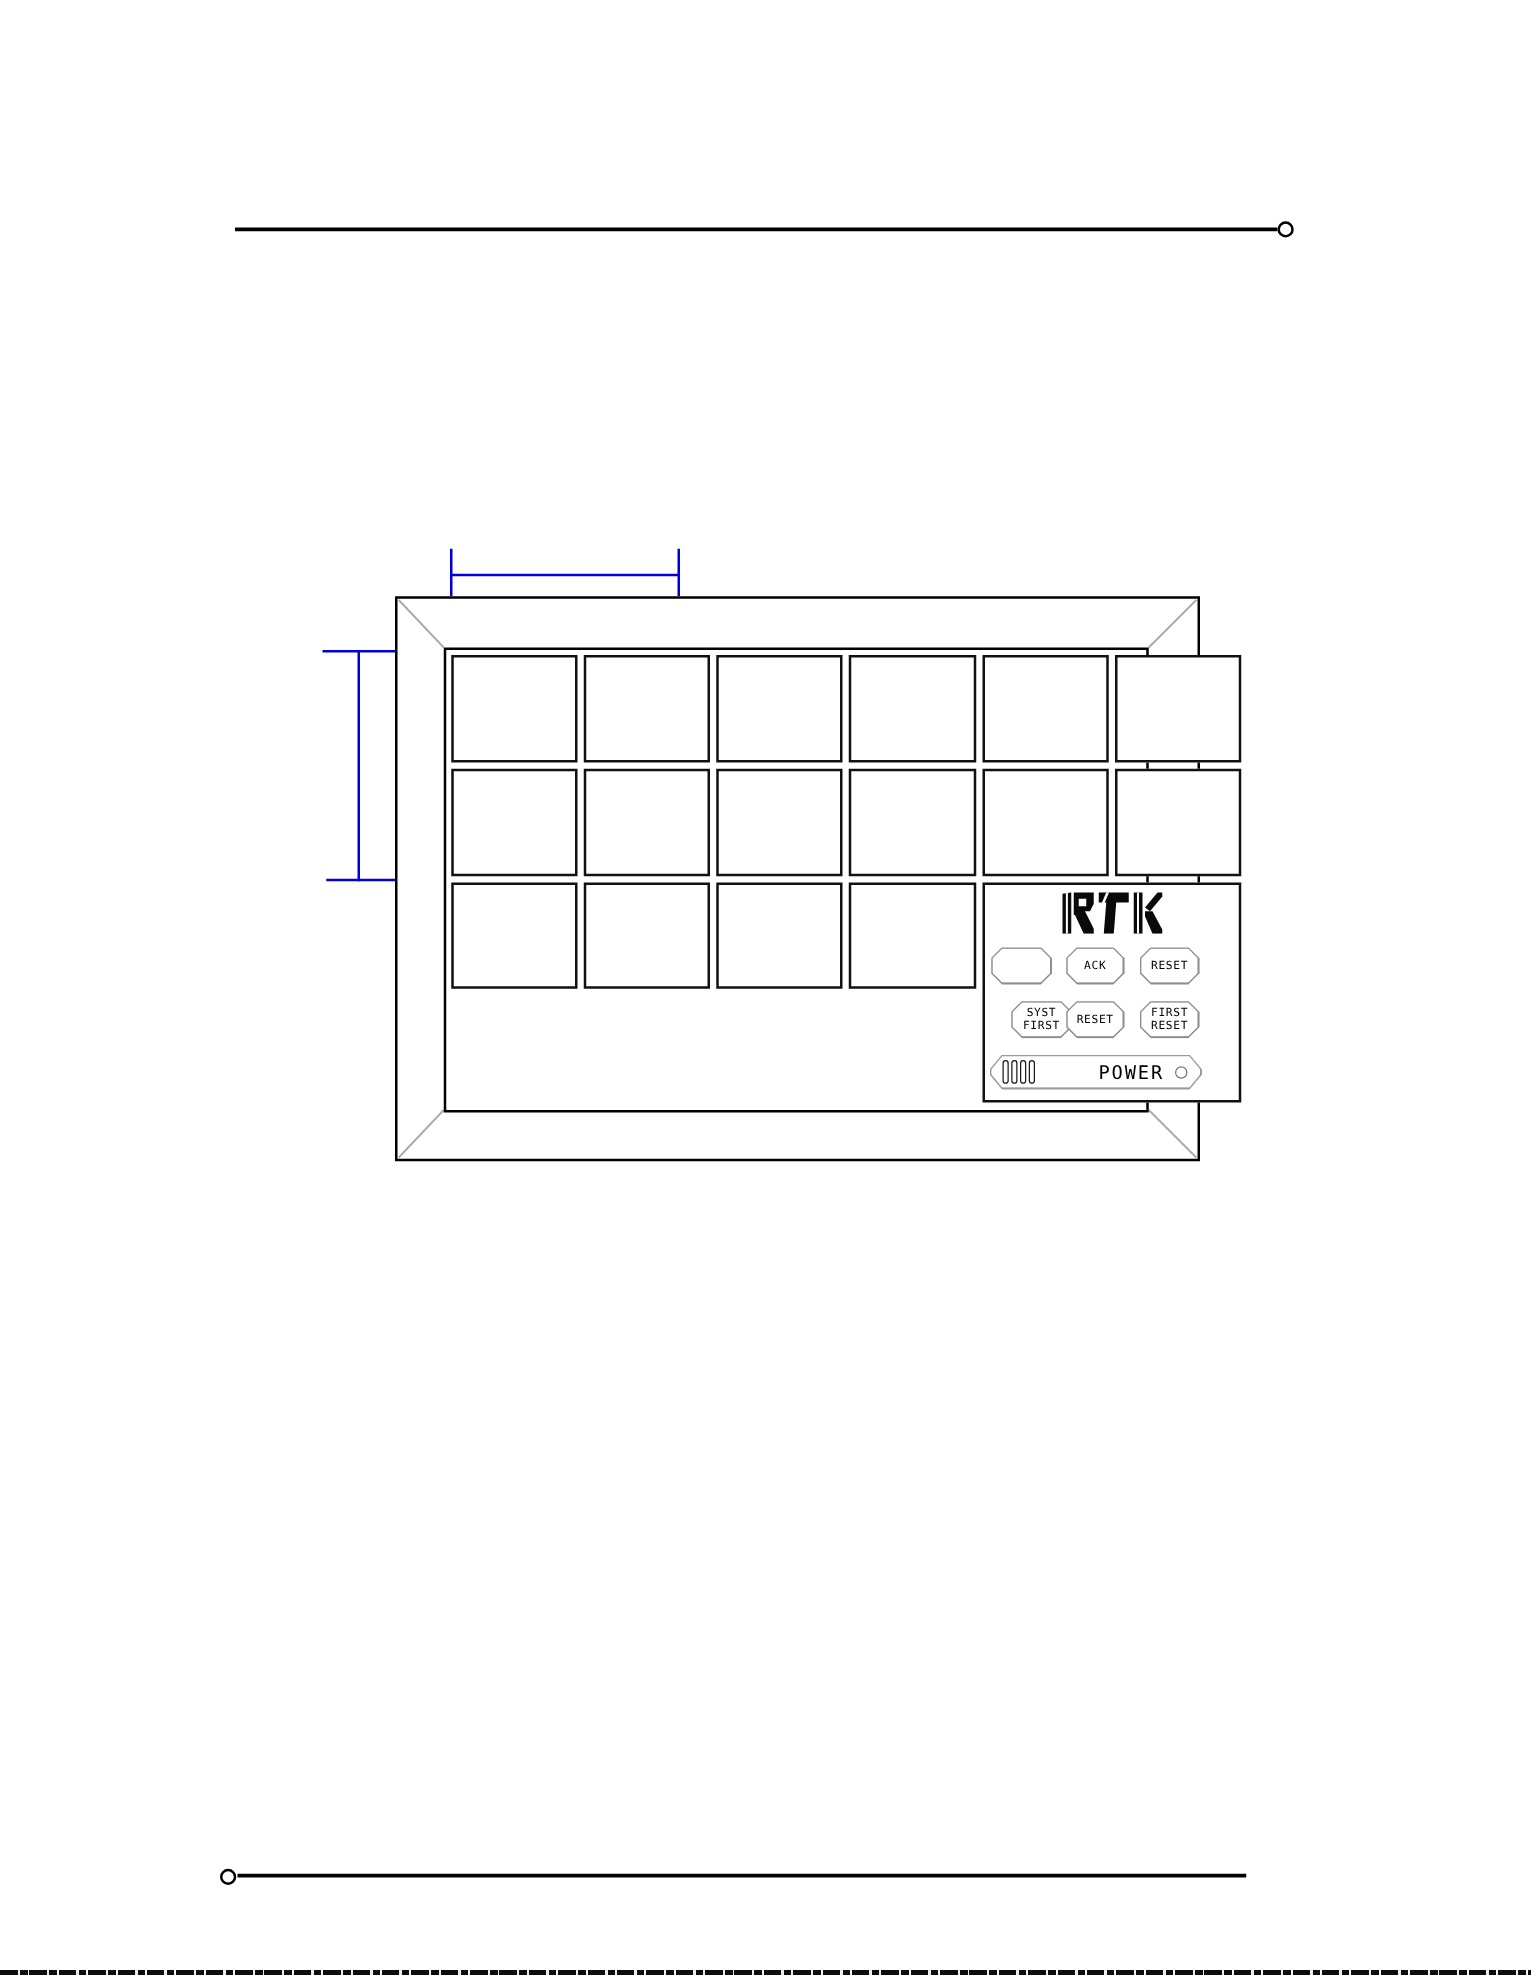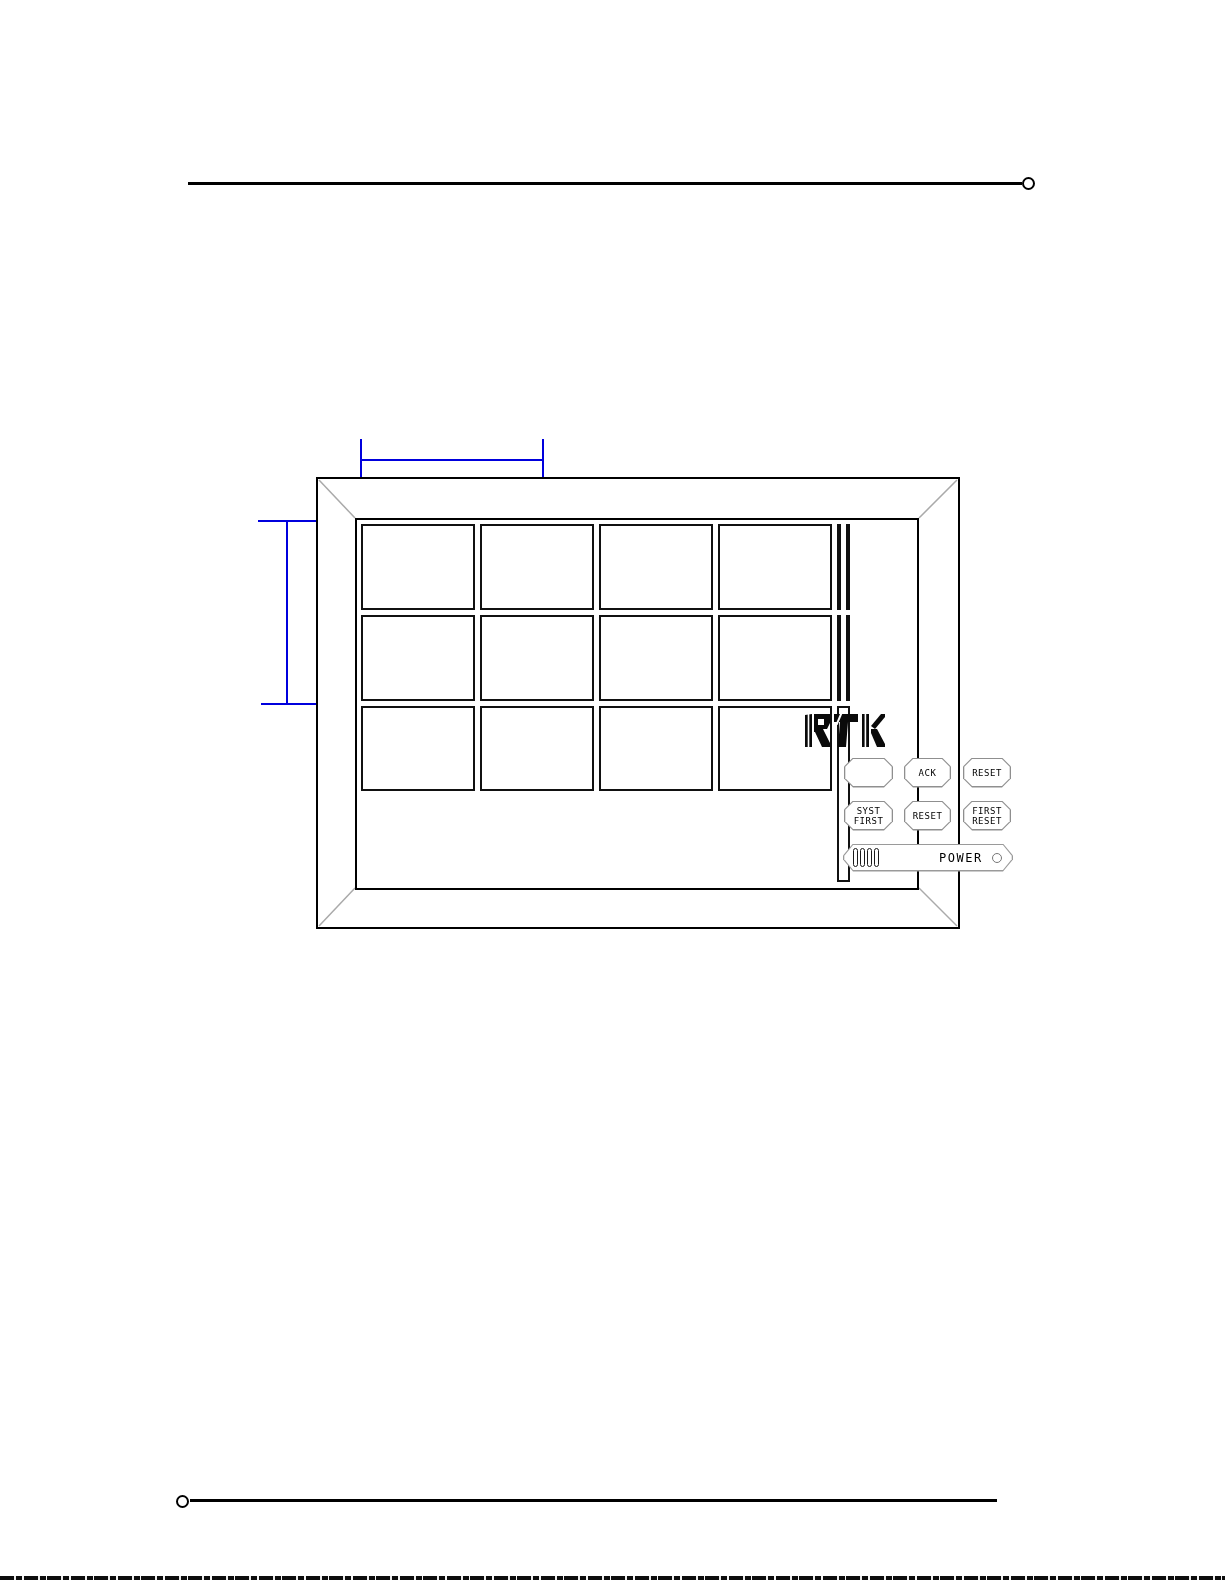--- a/index.html
+++ b/index.html
@@ -8,22 +8,22 @@
 
   .hline{position:absolute;background:#000;}
   .ring{position:absolute;width:13px;height:13px;border:2.5px solid #000;border-radius:50%;background:#fff;box-sizing:border-box;}
 
   
   .panel-outer{position:absolute;left:316px;top:477px;width:644px;height:452px;
                border:2px solid #000;box-sizing:border-box;background:#fff;}
   .bevels{position:absolute;left:0;top:0;width:100%;height:100%;pointer-events:none;}
   .panel-face{position:absolute;left:37px;top:39px;width:564px;height:372px;
               border:2px solid #000;box-sizing:border-box;}
-  .win-grid{position:absolute;left:4px;top:4px;width:489px;height:358px;
-            display:grid;grid-template-columns:repeat(4,1fr);grid-template-rows:repeat(4,1fr);gap:5px;}
+  .win-grid{position:absolute;left:4px;top:4px;width:632px;height:358px;
+            display:grid;grid-template-columns:repeat(6,1fr);grid-template-rows:repeat(4,1fr);gap:5px;}
   .win{border:2px solid #111;background:#fff;box-sizing:border-box;}
 
   .ctrl{grid-column:5/7;grid-row:3/5;border:2px solid #111;box-sizing:border-box;
         position:relative;background:#fff;}
 
   
   .logo{position:absolute;top:5px;left:50%;transform:translateX(-50%);}
 
   
   .btn{position:absolute;height:30px;background:#8f8f8f;
@@ -39,21 +39,21 @@
   
   .pbar{position:absolute;left:4px;top:136px;width:170px;height:28px;background:#9a9a9a;
         clip-path:polygon(10px 0,calc(100% - 10px) 0,100% 12px,100% calc(100% - 12px),
                   calc(100% - 10px) 100%,10px 100%,0 calc(100% - 12px),0 12px);}
   .pbar-in{position:absolute;inset:1.3px;background:#fff;
         clip-path:polygon(9px 0,calc(100% - 9px) 0,100% 11px,100% calc(100% - 11px),
                   calc(100% - 9px) 100%,9px 100%,0 calc(100% - 11px),0 11px);}
   .grille{position:absolute;left:9px;top:3.5px;display:flex;gap:2px;}
   .slot{width:5px;height:19px;border:1.5px solid #1a1a1a;border-radius:2.5px;background:#fff;box-sizing:border-box;}
   .pwr-label{position:absolute;right:29px;top:50%;transform:translateY(-50%);
-             font-family:"DejaVu Sans Mono", monospace;font-size:12px;letter-spacing:1.5px;color:#000;}
+             font-family:"DejaVu Sans Mono", monospace;font-size:15px;letter-spacing:1.5px;color:#000;}
   .led{position:absolute;right:10px;top:50%;transform:translateY(-50%);
        width:10px;height:10px;border:1.4px solid #777;border-radius:50%;background:#fff;box-sizing:border-box;}
 
   
   .dim{position:absolute;background:#0000dd;}
 
   
   .page-edge{position:absolute;left:0;top:1576px;width:1225px;height:4px;
     background:repeating-linear-gradient(90deg,#0d0d0d 0 14px,#ececec 14px 16px,#0d0d0d 16px 22px,#f5f5f5 22px 23.5px);}
 </style>
@@ -129,21 +129,21 @@
             <div class="btn-in">
                 <span>ACK</span>
               </div>
           </div>
           <div class="btn" style="left:124px;top:50px;width:48px;">
             <div class="btn-in">
                 <span>RESET</span>
               </div>
           </div>
 
-          <div class="btn" style="left:5px;top:93px;width:49px;">
+          <div class="btn" style="left:21px;top:93px;width:49px;">
             <div class="btn-in">
               <span>SYST</span>
               <span>FIRST</span>
             </div>
           </div>
           <div class="btn" style="left:65px;top:93px;width:47px;">
             <div class="btn-in">
                 <span>RESET</span>
               </div>
           </div>

